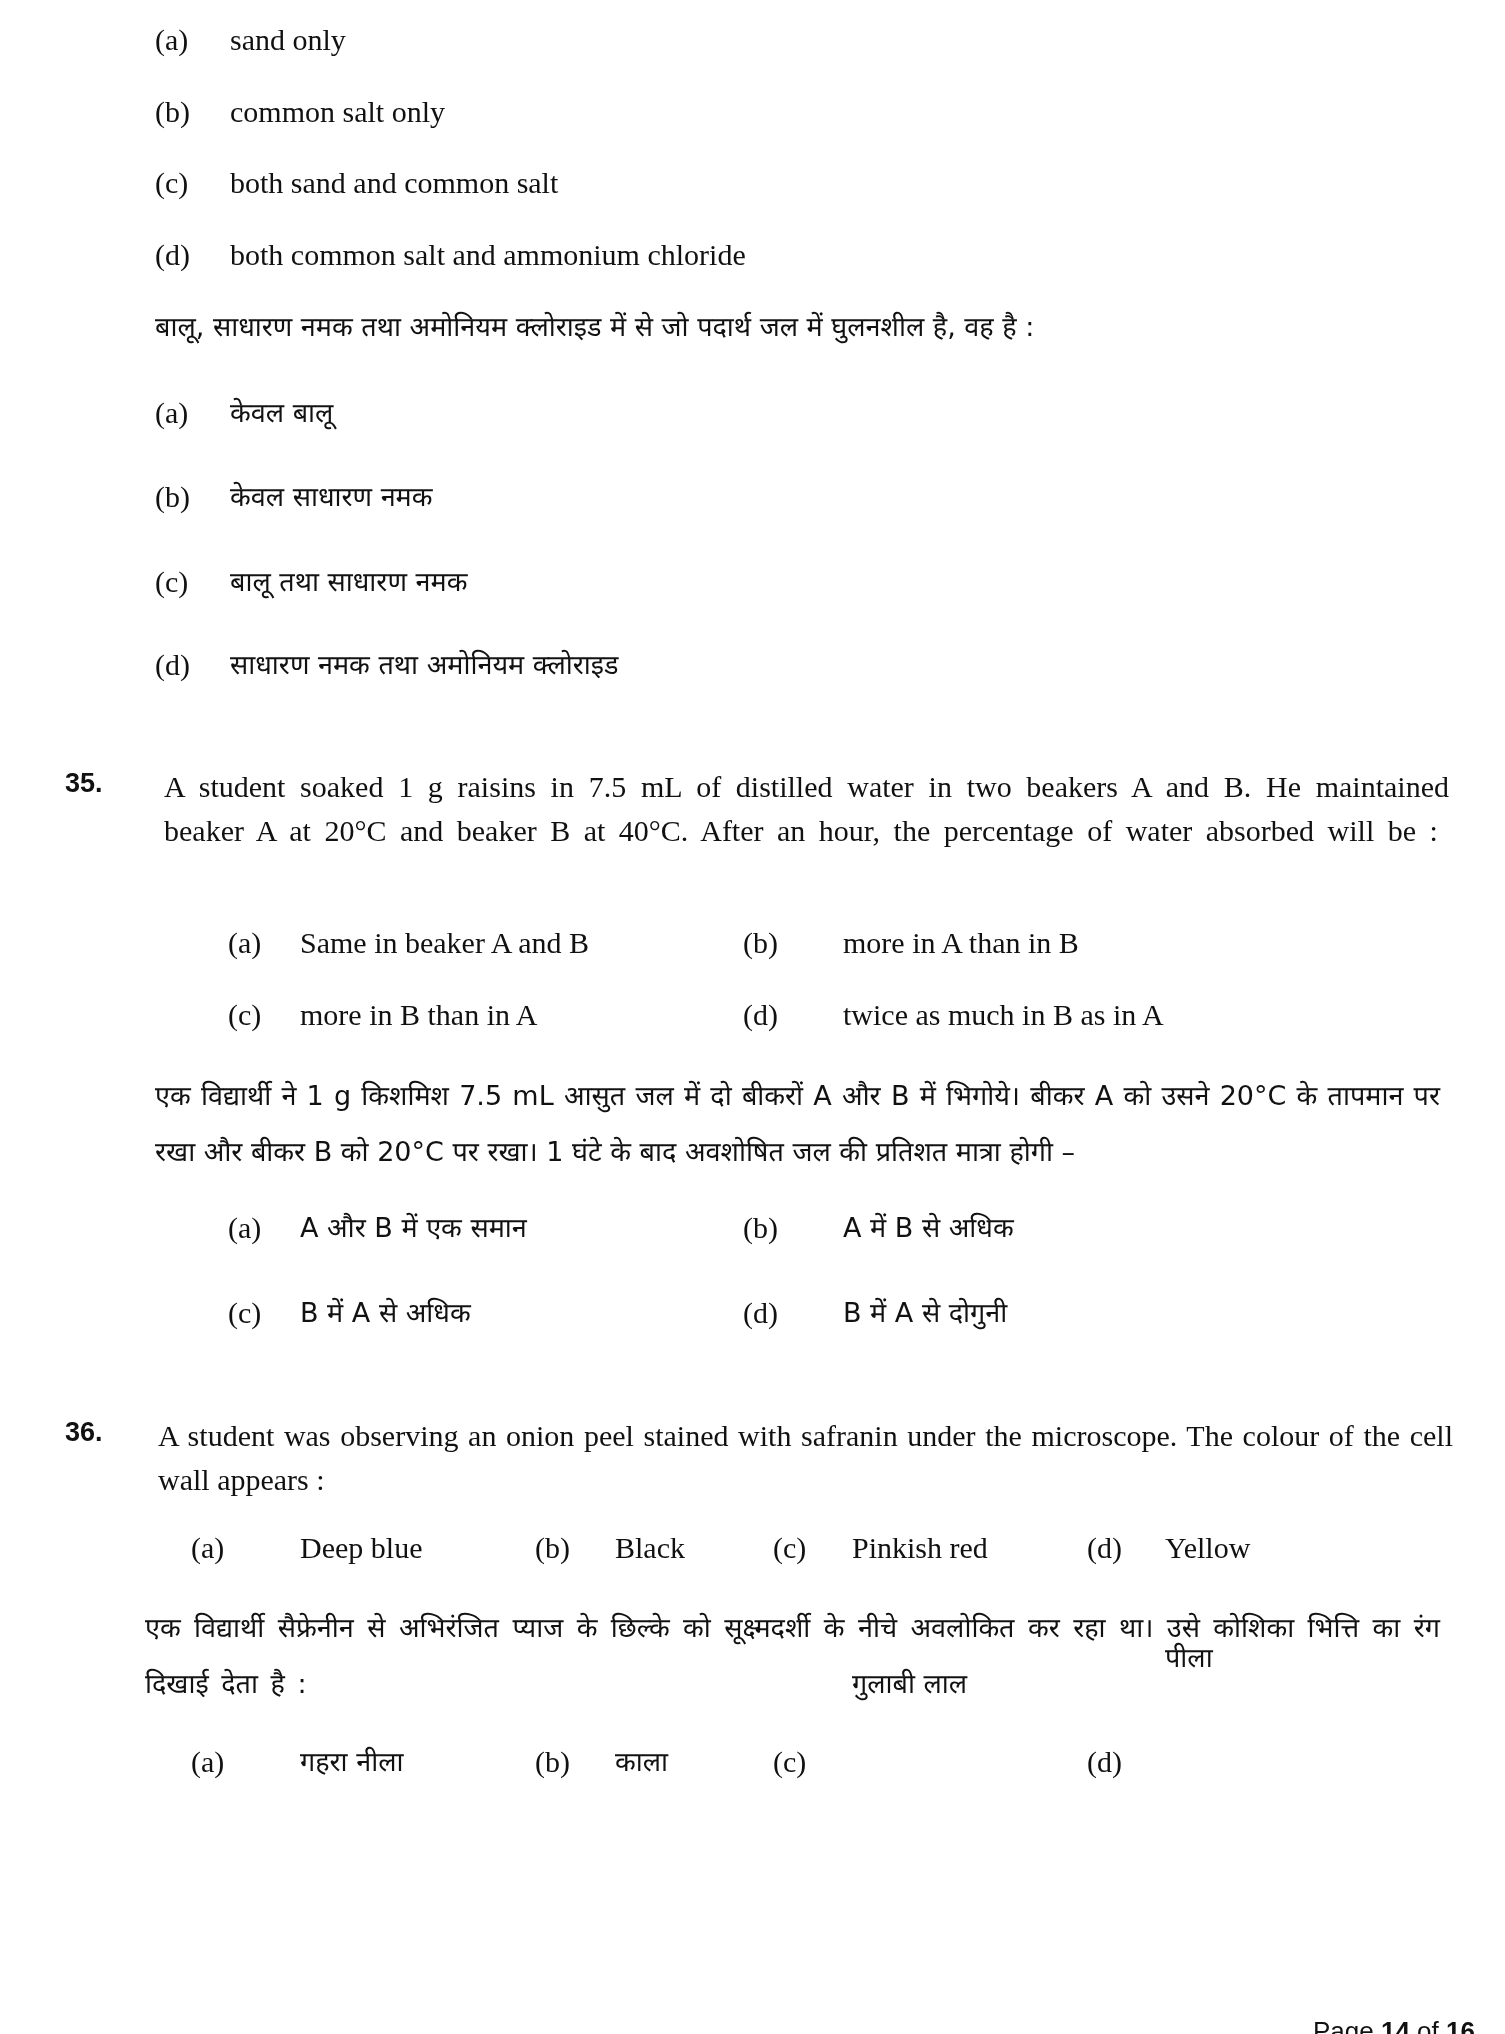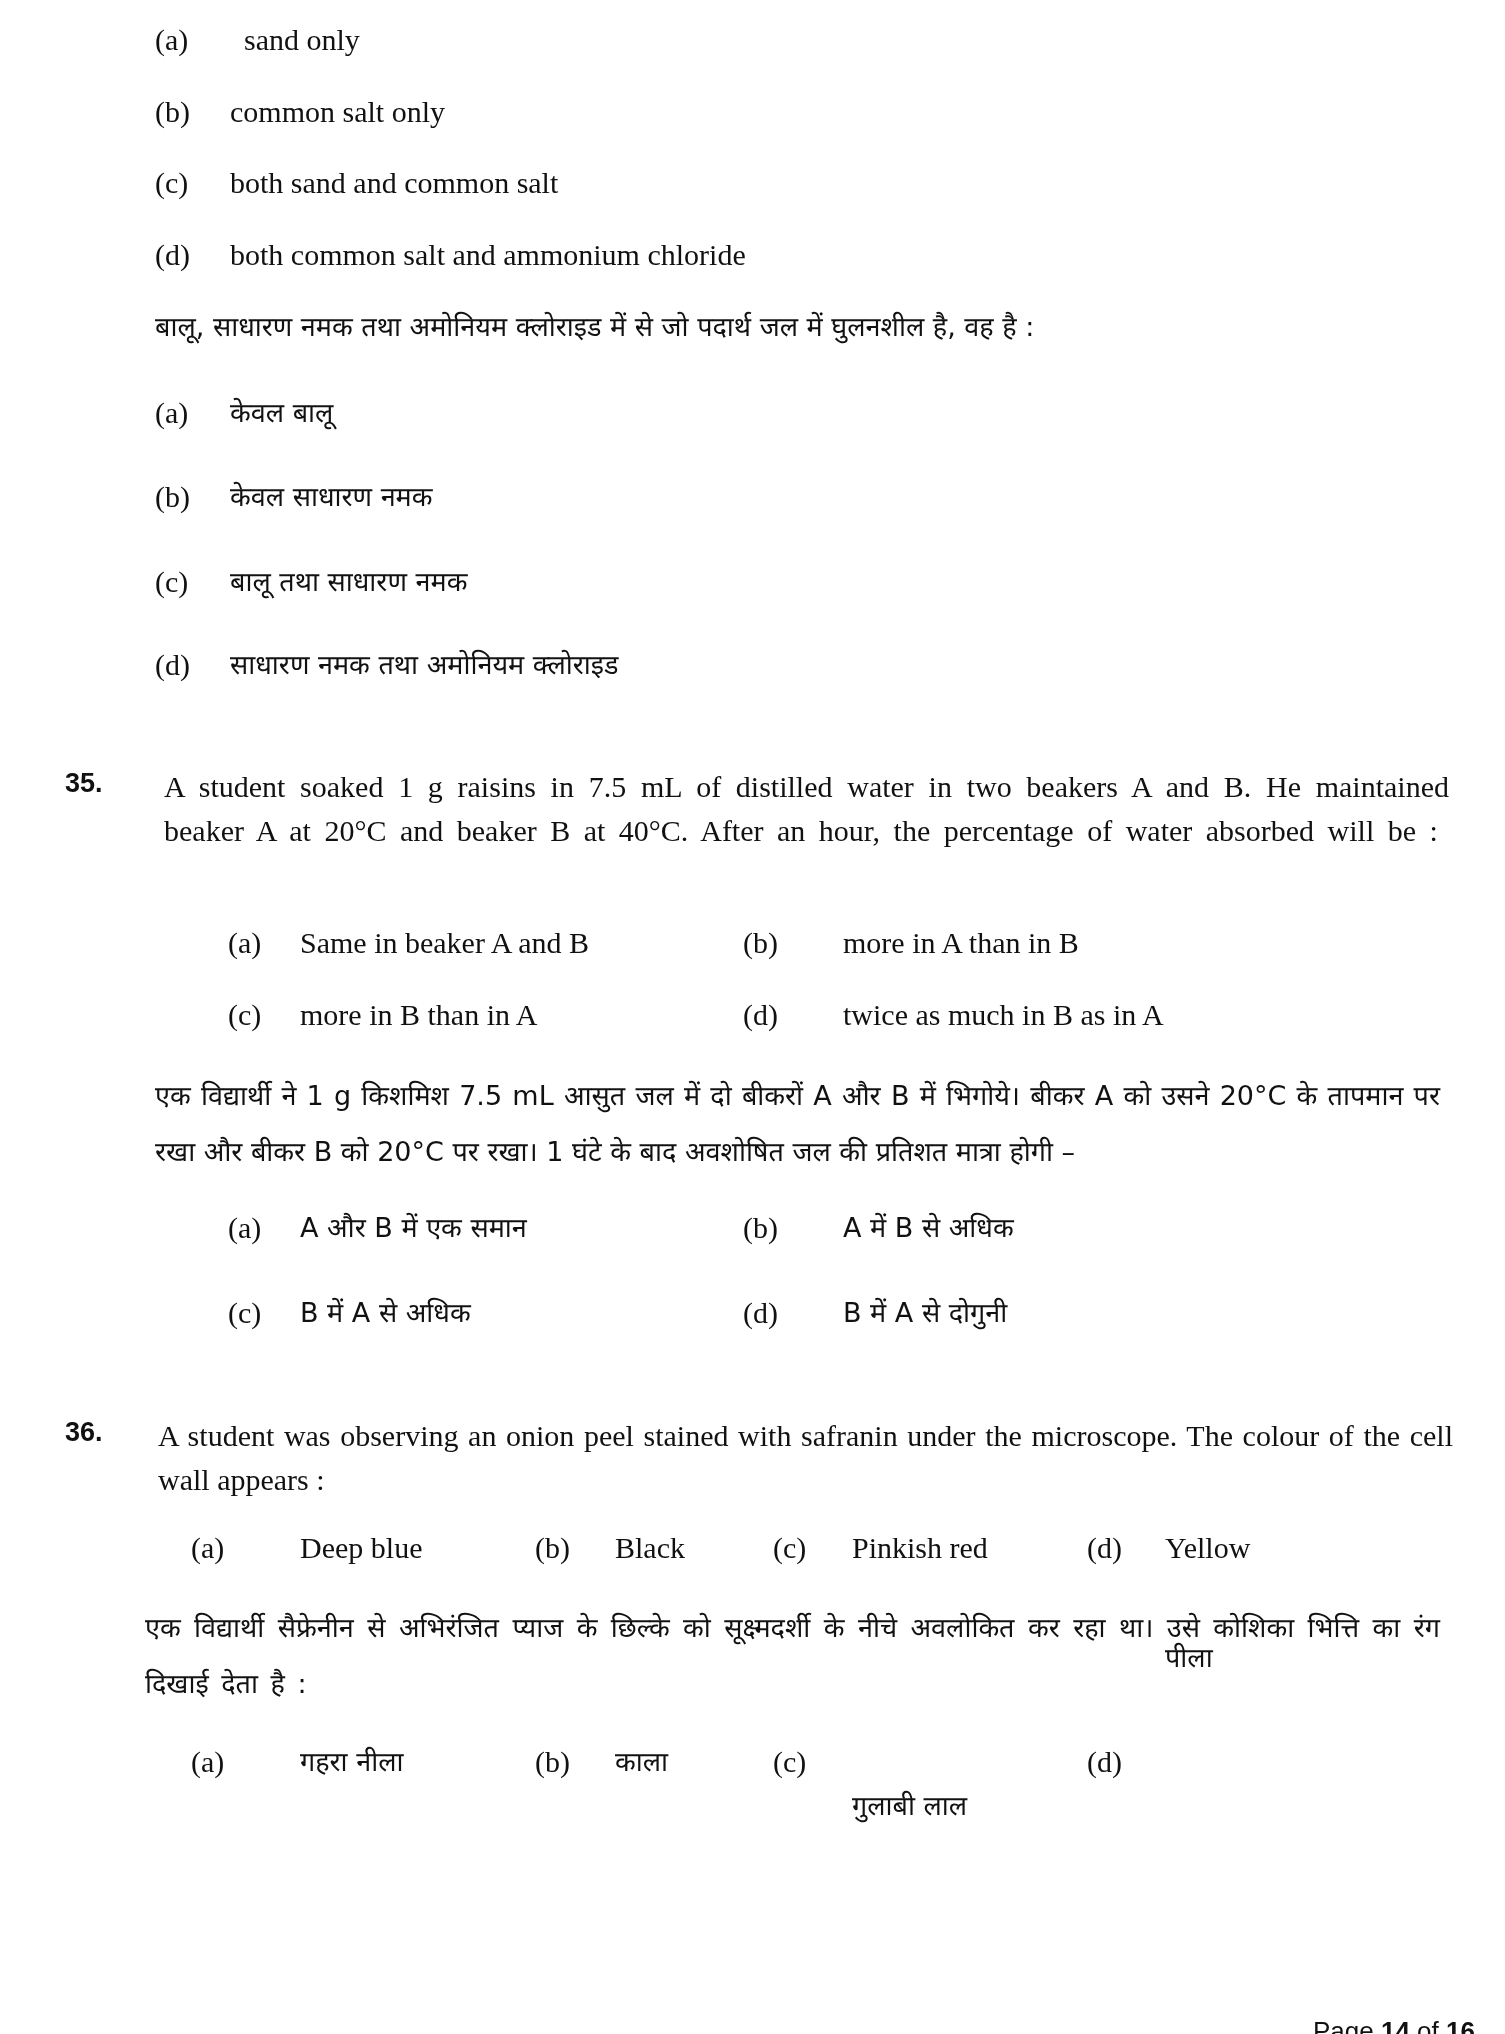--- a/index.html
+++ b/index.html
@@ -19,21 +19,21 @@
   .footer {
     font-family: "Liberation Sans", "DejaVu Sans", sans-serif; font-size: 26px; line-height: 30px;
   }
   .footer b { font-weight: bold; }
 </style>
 </head>
 <body>
 
 <div>
   <span class="abs lbl" style="left:155px; top:22px;">(a)</span>
-  <span class="abs en" style="left:244px; top:22px;">sand only</span>
+  <span class="abs en" style="left:230px; top:22px;">sand only</span>
 
   <span class="abs lbl" style="left:155px; top:94px;">(b)</span>
   <span class="abs en" style="left:230px; top:94px;">common salt only</span>
 
   <span class="abs lbl" style="left:155px; top:165px;">(c)</span>
   <span class="abs en" style="left:230px; top:165px;">both sand and common salt</span>
 
   <span class="abs lbl" style="left:155px; top:237px;">(d)</span>
   <span class="abs en" style="left:230px; top:237px;">both common salt and ammonium chloride</span>
 </div>
@@ -98,20 +98,20 @@
 </div>
 
 <div class="just hi" style="left:145px; top:1600px; width:1295px; line-height:56px; word-spacing:4px;">एक विद्यार्थी सैफ्रेनीन से अभिरंजित प्याज के छिल्के को सूक्ष्मदर्शी के नीचे अवलोकित कर रहा था।  उसे कोशिका भित्ति का रंग दिखाई देता है :</div>
 
 <div>
   <span class="abs lbl" style="left:191px; top:1744px;">(a)</span>
   <span class="abs hi" style="left:300px; top:1744px;">गहरा नीला</span>
   <span class="abs lbl" style="left:535px; top:1744px;">(b)</span>
   <span class="abs hi" style="left:615px; top:1744px;">काला</span>
   <span class="abs lbl" style="left:773px; top:1744px;">(c)</span>
-  <span class="abs hi" style="left:852px; top:1788px;">गुलाबी लाल</span>
+  <span class="abs hi" style="left:852px; top:1666px;">गुलाबी लाल</span>
   <span class="abs lbl" style="left:1087px; top:1744px;">(d)</span>
   <span class="abs hi" style="left:1165px; top:1640px;">पीला</span>
 </div>
 
 <div class="abs footer" style="left:1313px; top:2016px;">
   <span>Page </span><b>14</b><span> of </span><b>16</b>
 </div>
 
 </body></html>

